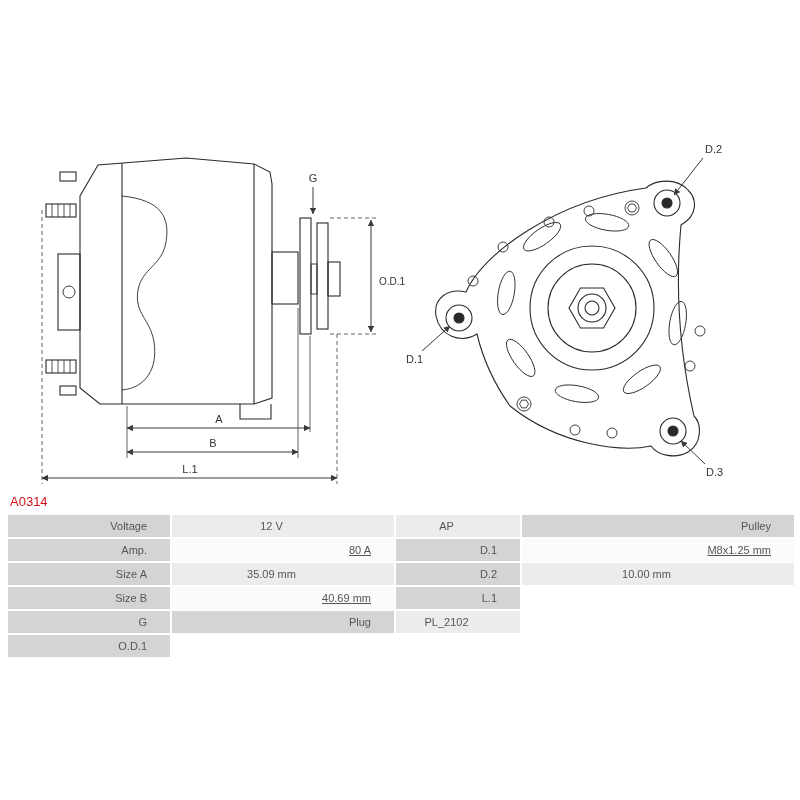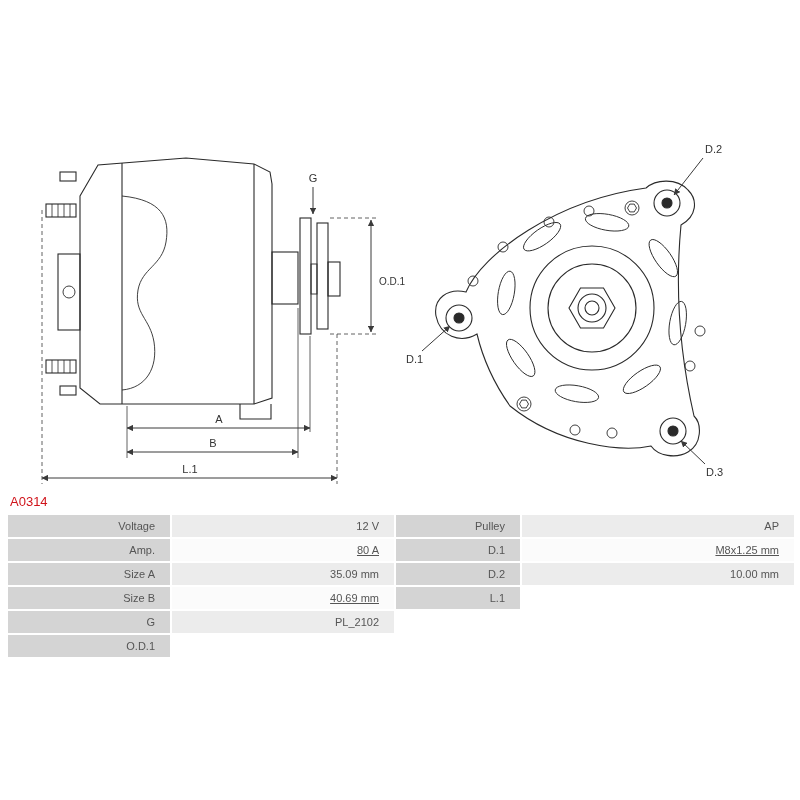--- a/index.html
+++ b/index.html
@@ -18,26 +18,26 @@
   .spec-table { margin:0 0 0 8px; width:786px; }
   .t-row {
     display:grid;
     grid-template-columns:162px 222px 124px 272px;
     gap:2px;
     margin-bottom:2px;
   }
   .cell {
     height:22px; line-height:22px;
     font-size:11px; color:#555555;
-    text-align:right; padding-right:15px;
+    text-align:right; padding-right:23px;
     box-sizing:border-box;
     overflow:hidden; white-space:nowrap;
   }
   .cell.label { background:#d4d4d4; }
-  .t-row.odd  .cell.value { background:#ececec; }
+  .t-row.odd  .cell.value { background:#ececec;text-align:center; }
   .t-row.even .cell.value { background:#fbfbfb;text-decoration:underline; }
   .cell.empty { background:transparent; }
 </style>
 </head>
 <body>
 
 <div class="page">
 
   <svg class="drawing" width="800" height="492" viewBox="0 0 800 492">
     <defs>
@@ -198,22 +198,22 @@
     </g>
   </svg>
 
   <div class="part-number">A0314</div>
 
   <div class="spec-table">
 
     <div class="t-row odd">
       <div class="cell label">Voltage</div>
       <div class="cell value">12 V</div>
+      <div class="cell value">AP</div>
       <div class="cell label">Pulley</div>
-      <div class="cell value">AP</div>
     </div>
 
     <div class="t-row even">
       <div class="cell label">Amp.</div>
       <div class="cell value">80 A</div>
       <div class="cell label">D.1</div>
       <div class="cell value">M8x1.25 mm</div>
     </div>
 
     <div class="t-row odd">
@@ -224,20 +224,21 @@
     </div>
 
     <div class="t-row even">
       <div class="cell label">Size B</div>
       <div class="cell value">40.69 mm</div>
       <div class="cell label">L.1</div>
     </div>
 
     <div class="t-row odd">
       <div class="cell label">G</div>
+      <div class="cell label">Plug</div>
       <div class="cell value">PL_2102</div>
     </div>
 
     <div class="t-row even">
       <div class="cell label">O.D.1</div>
       <div class="cell empty"></div>
       <div class="cell empty"></div>
     </div>
 
   </div>

